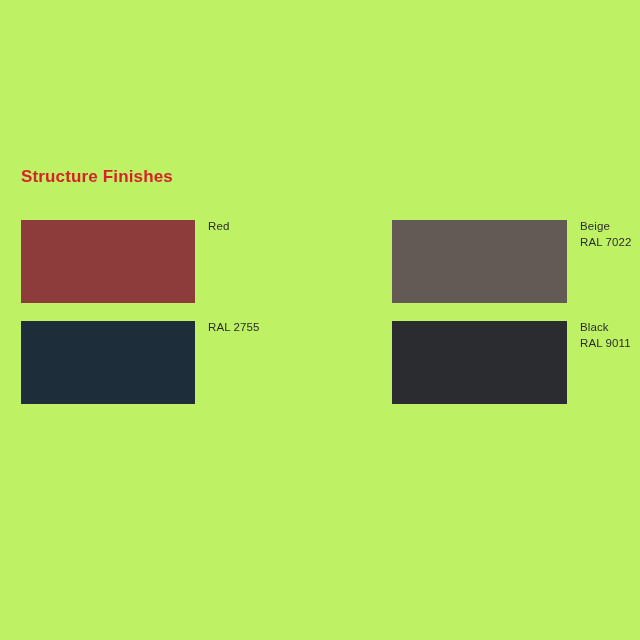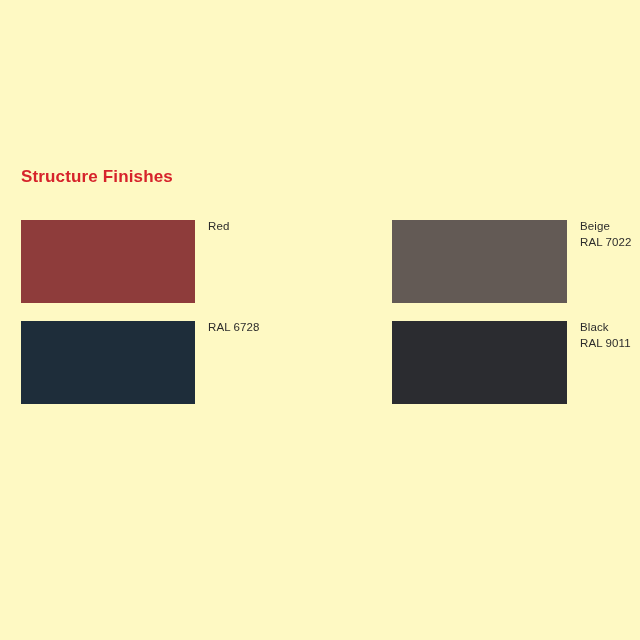--- a/index.html
+++ b/index.html
@@ -82,21 +82,21 @@
     display: block;
     font-size: 11.5px;
     color: #2c2c2c;
     white-space: nowrap;
     letter-spacing: 0.1px;
   }
 </style>
 </head>
 <body>
 
-<div class="finishes-panel" style="background-color: #fef9c3;">
+<div class="finishes-panel" style="background-color: #bef264;">
 
   <div class="panel-title" style="color: rgb(214, 35, 43);">Structure Finishes</div>
 
   <div class="swatch-grid">
 
     <div class="swatch-item col-left row-top">
       <div class="swatch-chip" style="background-color:#8e3c3b;"></div>
       <div class="swatch-caption">
         <span class="swatch-name">Red</span>
       </div>
@@ -106,21 +106,21 @@
       <div class="swatch-chip" style="background-color:#635a55;"></div>
       <div class="swatch-caption">
         <span class="swatch-name">Beige</span>
         <span class="swatch-code">RAL 7022</span>
       </div>
     </div>
 
     <div class="swatch-item col-left row-bottom">
       <div class="swatch-chip" style="background-color:#1e2d3a;"></div>
       <div class="swatch-caption">
-        <span class="swatch-code">RAL 6728</span>
+        <span class="swatch-code">RAL 2755</span>
       </div>
     </div>
 
     <div class="swatch-item col-right row-bottom">
       <div class="swatch-chip" style="background-color:#2b2c30;"></div>
       <div class="swatch-caption">
         <span class="swatch-name">Black</span>
         <span class="swatch-code">RAL 9011</span>
       </div>
     </div>

